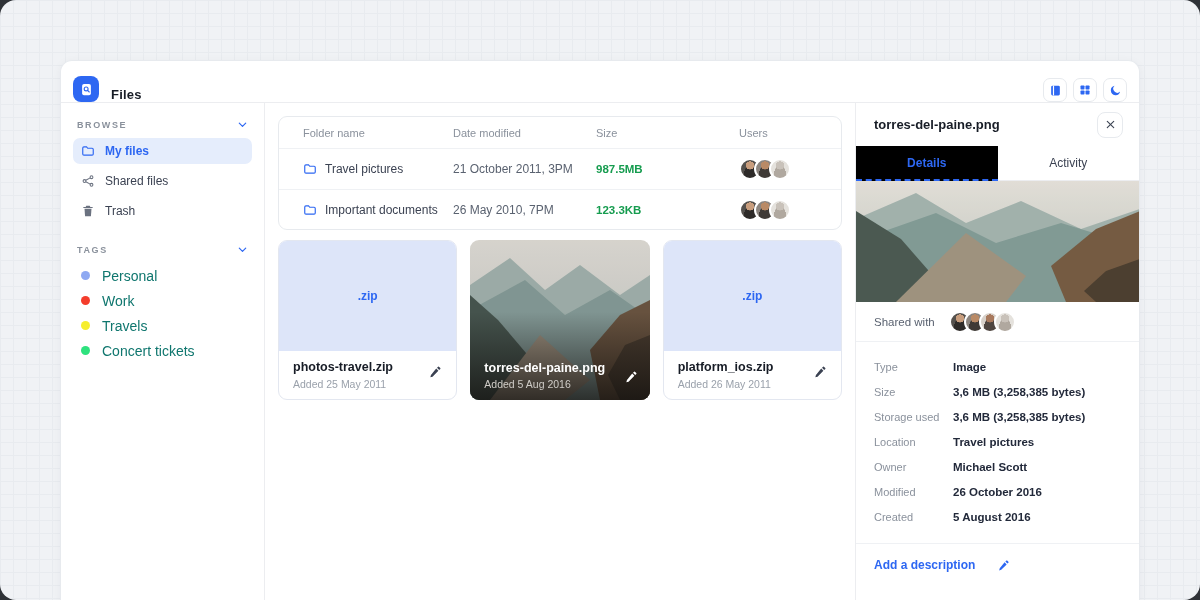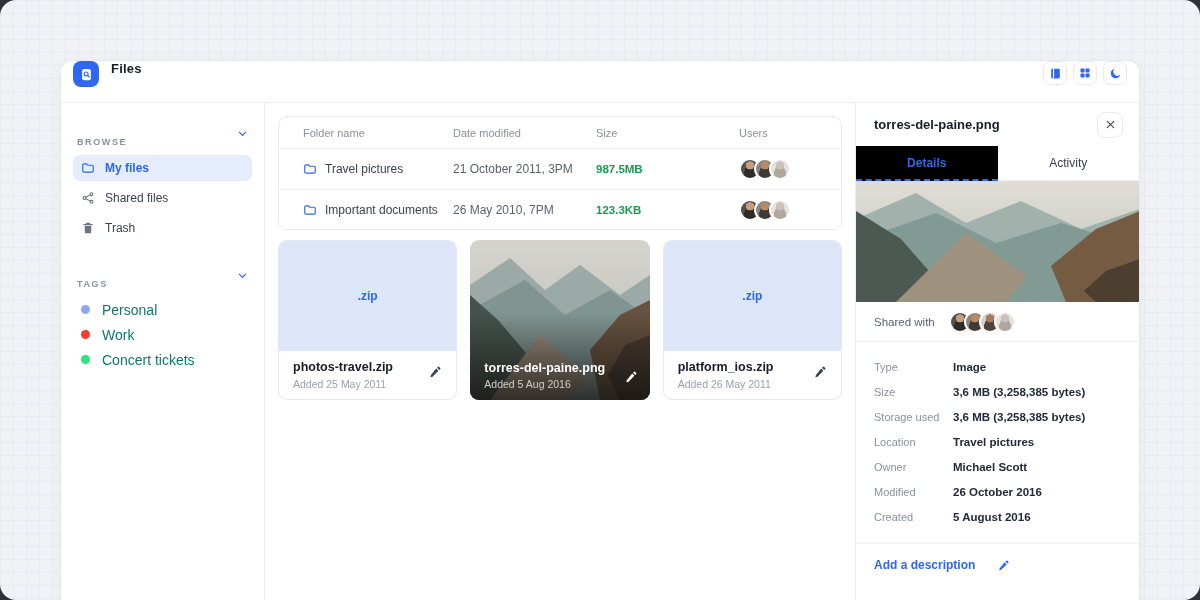--- a/index.html
+++ b/index.html
@@ -14,21 +14,21 @@
     background-size:13px 13px;
   }
   .window{
     position:absolute; left:60px; top:60px; width:1080px; height:540px;
     background:#fff; border:1px solid #e7eaee; border-bottom:none;
     border-radius:12px 12px 0 0;
     box-shadow:0 2px 10px rgba(30,40,60,.05);
     display:flex; flex-direction:column; overflow:hidden;
   }
   
-  .topbar{ position:relative; height:42px; flex:0 0 42px; display:flex; align-items:flex-start;
+  .topbar{ position:relative; height:42px; flex:0 0 42px; display:flex; align-items:flex-end;
     border-bottom:1px solid #ecedf0; padding:0 12px; }
   .logo{ width:26px; height:26px; border-radius:8px; background:#2d67f2;
     display:flex; align-items:center; justify-content:center; }
   .app-title{ font-size:13px; font-weight:bold; color:#171c26; margin-left:12px; letter-spacing:.2px;}
   .search{ position:absolute; left:357px; top:9px; width:340px; height:24px;
     border:1px solid #e4e7ec; border-radius:6px; background:#fdfdfe;
     display:flex; align-items:center; padding:0 5px 0 8px; }
   .search input{ border:none; outline:none; background:transparent; flex:1;
     font-size:11px; color:#3b4252; margin-left:7px; font-family:inherit;}
   .search input::placeholder{ color:#9aa1ab; }
@@ -38,21 +38,21 @@
   .icon-btn{ width:24px; height:24px; border:1px solid #e7eaee; border-radius:7px;
     background:#fff; display:flex; align-items:center; justify-content:center; cursor:pointer; color:#2d67f2;}
   
   .body{ flex:1; display:flex; min-height:0; }
   .sidebar{ width:204px; flex:0 0 204px; border-right:1px solid #ecedf0; padding:14px 12px; }
   .main{ flex:1; padding:13px; min-width:0; }
   .panel{ width:284px; flex:0 0 284px; border-left:1px solid #ecedf0; display:flex; flex-direction:column;}
   
   .sec-head{ display:flex; align-items:center; justify-content:space-between;
     padding:2px 4px 8px 4px; }
-  .sec-label{ font-size:9px; font-weight:bold; letter-spacing:1.6px; color:#8a919c;margin-top:18px; }
+  .sec-label{ font-size:9px; font-weight:bold; letter-spacing:1.6px; color:#8a919c; }
   .nav-item{ display:flex; align-items:center; gap:10px; height:26px; padding:0 8px;
     border-radius:7px; font-size:12px; color:#3b4252; margin-bottom:4px; cursor:pointer;}
   .nav-item .nicon{ display:flex; color:#6b7280; }
   .nav-item.active{ background:#e5edfc; color:#2d67f2; font-weight:bold; }
   .nav-item.active .nicon{ color:#2d67f2; }
   .tags-block{ margin-top:18px; }
   .tag-item{ display:flex; align-items:center; gap:12px; height:25px; padding:0 8px;
     font-size:14px; color:#0f766e; cursor:pointer; }
   .dot{ width:9px; height:9px; border-radius:50%; }
   .dot-personal{ background:#8ea9f2; }
@@ -217,20 +217,24 @@
           </div>
           <div class="tag-item">
             <span class="dot dot-personal"></span>
             <span>Personal</span>
           </div>
           <div class="tag-item">
             <span class="dot dot-work"></span>
             <span>Work</span>
           </div>
           <div class="tag-item">
+            <span class="dot dot-travels"></span>
+            <span>Travels</span>
+          </div>
+          <div class="tag-item">
             <span class="dot dot-concert"></span>
             <span>Concert tickets</span>
           </div>
         </div>
       </div>
 
       <div class="main">
         <div class="table-card">
           <div class="t-head">
             <span>Folder name</span>

